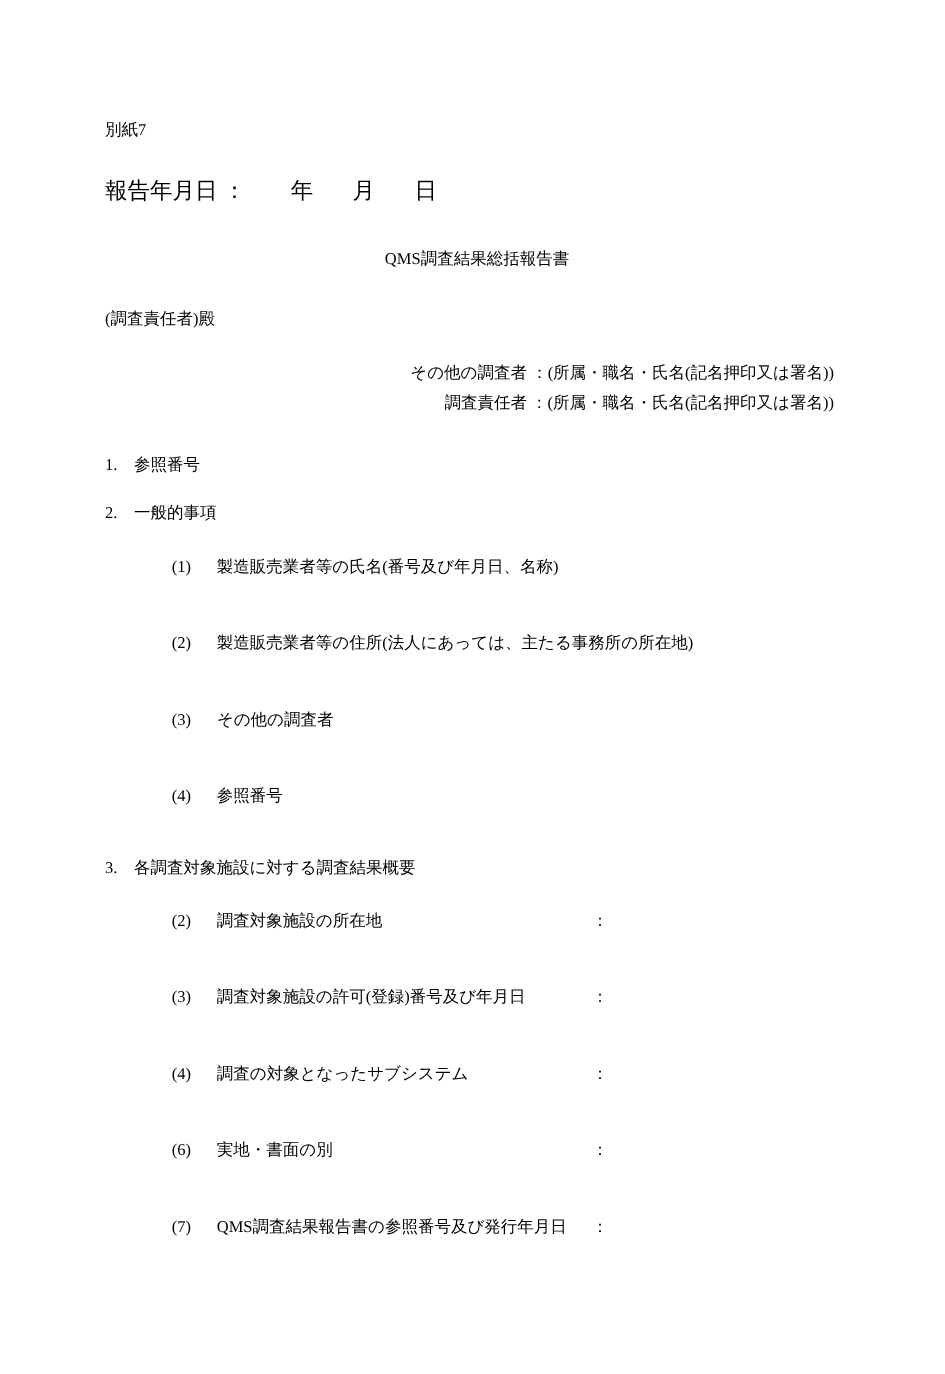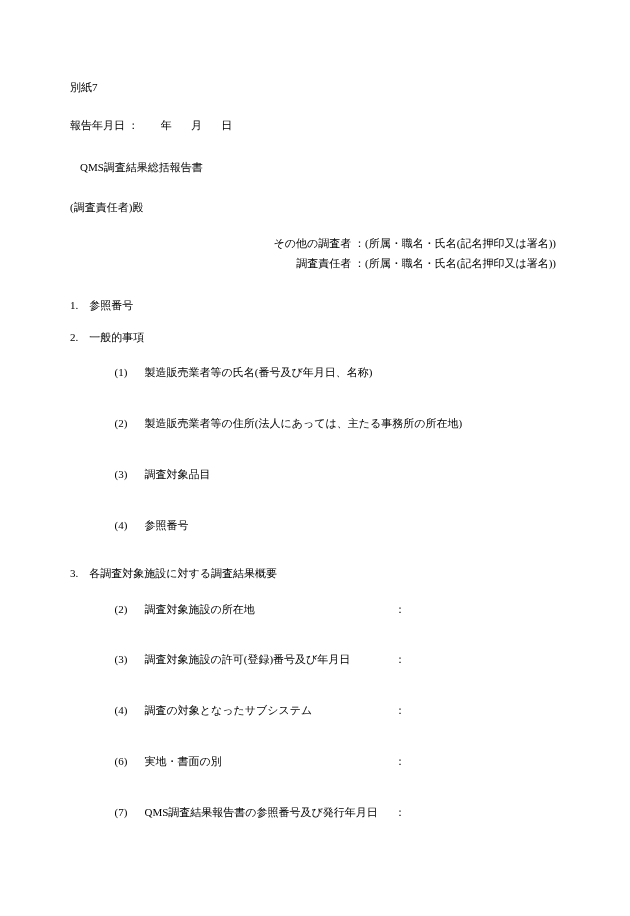--- a/index.html
+++ b/index.html
@@ -21,26 +21,27 @@
     width: 584px;
     height: 916px;
     box-sizing: border-box;
     padding: 80px 28px 0 70px;
   }
   .doc-label {
     font-size: 11px;
     margin: 0 0 22px 0;
   }
   .report-date {
-    font-size: 11px;
+    font-size: 15px;
     margin: 0 0 26px 0;
     white-space: pre;
   }
   .doc-title {
     font-size: 11px;
+    text-align: center;
     margin: 0 0 24px 0;
     padding-left: 10px;
   }
   .addressee {
     font-size: 11px;
     margin: 0 0 20px 0;
   }
   .signature-block {
     margin: 0 0 26px 0;
     text-align: right;
@@ -108,21 +109,21 @@
 
   <div class="section">
     <div class="section-head">2.　一般的事項</div>
     <div class="sub-item wide">
       <span class="num">(1)</span><span class="txt">製造販売業者等の氏名(番号及び年月日、名称)</span>
     </div>
     <div class="sub-item wide">
       <span class="num">(2)</span><span class="txt">製造販売業者等の住所(法人にあっては、主たる事務所の所在地)</span>
     </div>
     <div class="sub-item wide">
-      <span class="num">(3)</span><span class="txt">調査対象品目</span>
+      <span class="num">(3)</span><span class="txt">その他の調査者</span>
     </div>
     <div class="sub-item wide">
       <span class="num">(4)</span><span class="txt">参照番号</span>
     </div>
   </div>
 
   <div class="section">
     <div class="section-head">3.　各調査対象施設に対する調査結果概要</div>
     <div class="sub-item colon">
       <span class="num">(2)</span><span class="txt">調査対象施設の所在地</span><span class="colonmark">：</span>

